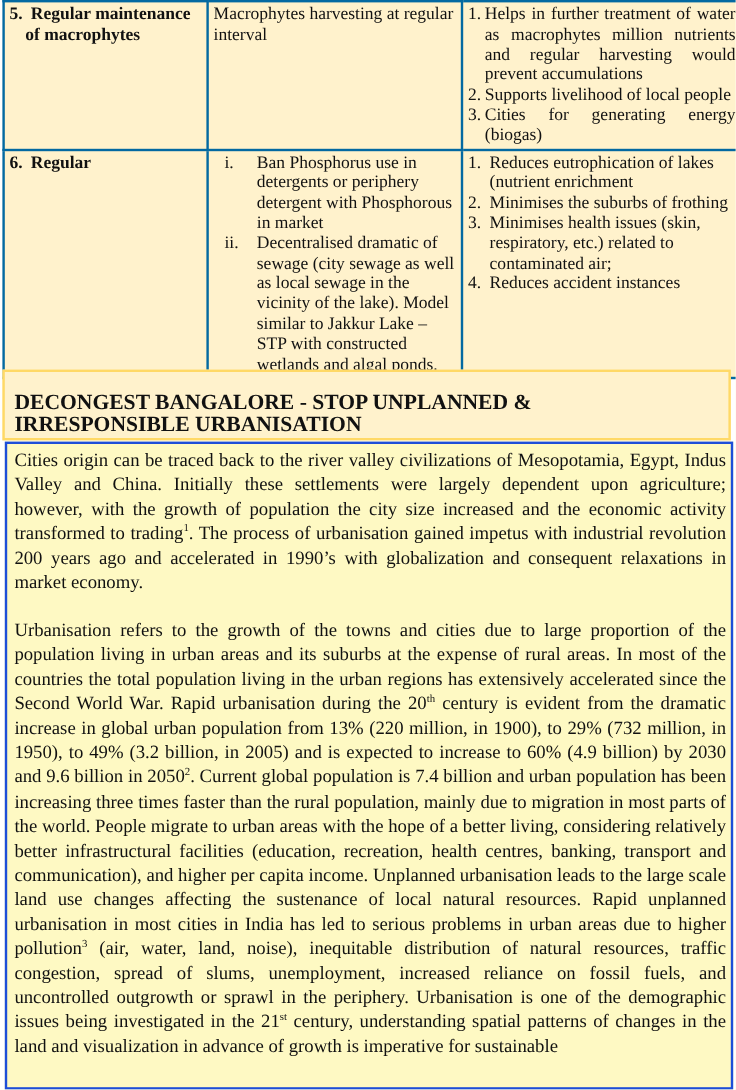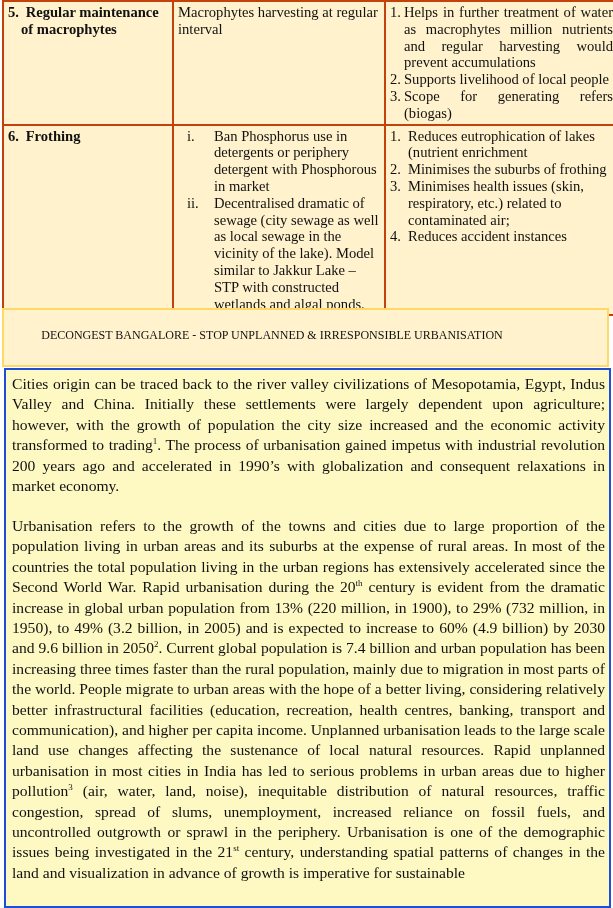--- a/index.html
+++ b/index.html
@@ -1,34 +1,34 @@
 <!DOCTYPE html>
 <html><head>
 <meta charset="utf-8">
 <style>
   html, body { margin:0; padding:0; background:#ffffff; }
   body { width:613px; height:908px; overflow:hidden; position:relative;
          font-family:"Liberation Serif", serif; color:#111; font-size:14.6px; }
   .tbl { position:absolute; left:2px; top:0; width:607px; border-collapse:collapse; table-layout:fixed; }
-  .tbl td { border:2px solid #c2410c; background:#fff2cc; vertical-align:top; padding:2px 4px 2px 4px; line-height:16.8px; }
+  .tbl td { border:2px solid #0369a1; background:#fff2cc; vertical-align:top; padding:2px 4px 2px 4px; line-height:16.8px; }
   .c1 { width:160px; }
   .c2 { width:202px; }
   .c3 { width:223px; }
   .cat { font-weight:bold; }
   .cat .num { display:inline-block; width:14px; }
   .cat .rest { padding-left:13px; display:block; }
   ol.roman, ol.arab { margin:0; padding:0; list-style:none; }
   ol.roman li { position:relative; padding-left:36px; }
   ol.roman li .mk { position:absolute; left:9px; top:0; }
   ol.arab li { position:relative; padding-left:14px; text-align:justify; }
   ol.arab li .mk { position:absolute; left:0; top:0; }
   ol.arab.wide li { padding-left:18px; text-align:left; }
   .head { position:absolute; left:2px; top:308px; width:603px; height:55px;
           background:#fff2cc; border:2px solid #ffd966; }
-  .head .t { position:absolute; left:8px; top:17px; font-weight:normal; line-height:17.5px; font-size:12px; width:520px;text-align:center; }
+  .head .t { position:absolute; left:8px; top:17px; font-weight:bold; line-height:17.5px; font-size:18px; width:520px; }
   .body { position:absolute; left:4px; top:368px; width:603px; height:536px;
           border:2px solid #1d4ed8; background:#fef9c3; }
   .body p { margin:0; padding:0 4px 0 6px; text-align:justify; line-height:20.4px; font-size:15.6px; }
   .body p + p { margin-top:19.5px; }
   sup { font-size:9px; line-height:0; }
 </style>
 </head>
 <body>
 
 <table class="tbl">
@@ -39,28 +39,28 @@
       <span>Regular maintenance</span>
       <span class="rest">of macrophytes</span>
     </td>
     <td class="c2">
       <span>Macrophytes harvesting at regular interval</span>
     </td>
     <td class="c3">
       <ol class="arab">
         <li><span class="mk">1.</span><span>Helps in further treatment of water as macrophytes million nutrients and regular harvesting would prevent accumulations</span></li>
         <li><span class="mk">2.</span><span>Supports livelihood of local people</span></li>
-        <li><span class="mk">3.</span><span>Scope for generating refers (biogas)</span></li>
+        <li><span class="mk">3.</span><span>Cities for generating energy (biogas)</span></li>
       </ol>
     </td>
   </tr>
   <tr style="height:188px;">
     <td class="c1 cat">
       <span class="num">6.</span>
-      <span>Frothing</span>
+      <span>Regular</span>
     </td>
     <td class="c2">
       <ol class="roman">
         <li><span class="mk">i.</span><span>Ban Phosphorus use in detergents or periphery detergent with Phosphorous in market</span></li>
         <li><span class="mk">ii.</span><span>Decentralised dramatic of sewage (city sewage as well as local sewage in the vicinity of the lake). Model similar to Jakkur Lake – STP with constructed wetlands and algal ponds.</span></li>
       </ol>
     </td>
     <td class="c3">
       <ol class="arab wide">
         <li><span class="mk">1.</span><span>Reduces eutrophication of lakes (nutrient enrichment</span></li>

